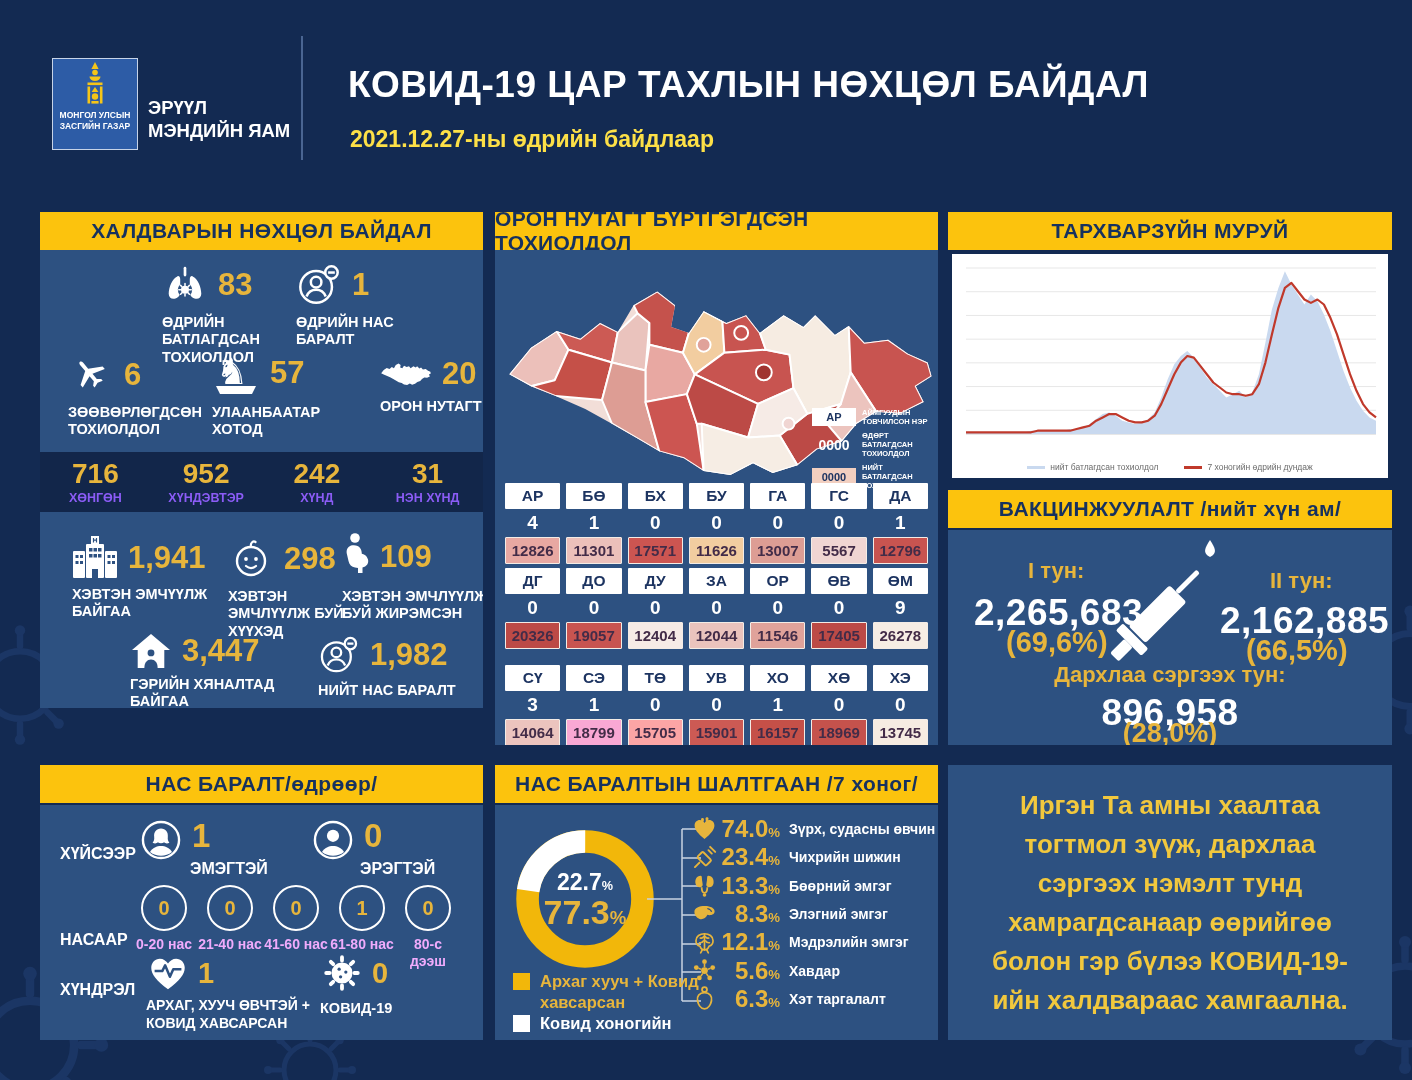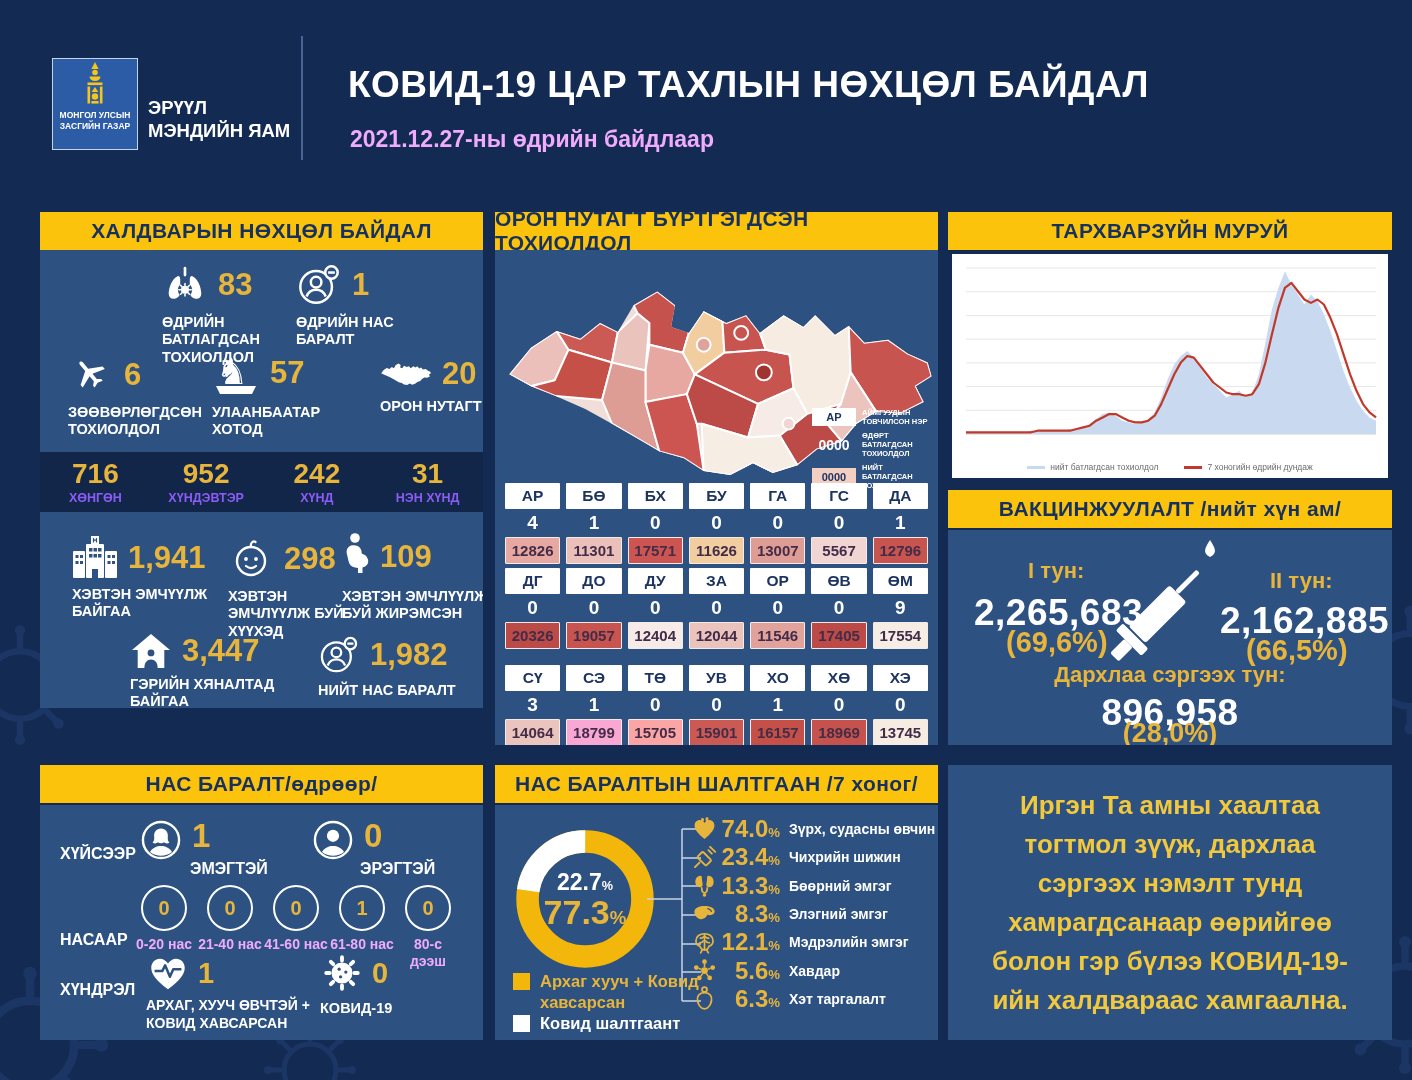--- a/index.html
+++ b/index.html
@@ -6,21 +6,21 @@
   .board{position:relative;width:1412px;height:1080px;background:#132a52;overflow:hidden;
          font-family:"Liberation Sans",sans-serif;}
   .deco{position:absolute;color:#26457c;opacity:.45;}
   
   .logo-box{position:absolute;left:52px;top:58px;width:84px;height:90px;background:#2d5ca6;
             border:1.5px solid #c7d4e8;display:flex;flex-direction:column;align-items:center;justify-content:flex-start;}
   .logo-text{color:#fff;font-weight:bold;font-size:8.5px;text-align:center;line-height:1.25;margin-top:2px;}
   .ministry{position:absolute;left:148px;top:96px;color:#fff;font-weight:bold;font-size:18.5px;line-height:1.25;}
   .hdr-divider{position:absolute;left:301px;top:36px;width:2px;height:124px;background:rgba(130,160,210,.5);}
   .main-title{position:absolute;left:348px;top:64px;color:#fff;font-weight:bold;font-size:37px;letter-spacing:.5px;}
-  .main-date{position:absolute;left:350px;top:126px;color:#f0abfc;font-weight:bold;font-size:23px;}
+  .main-date{position:absolute;left:350px;top:126px;color:#fde047;font-weight:bold;font-size:23px;}
   
   .panel-header{position:absolute;height:38px;background:#fcc30d;color:#16315f;font-weight:bold;
                 font-size:21px;display:flex;align-items:center;justify-content:center;letter-spacing:.4px;}
   .panel-body{position:absolute;background:#2d5181;overflow:hidden;}
   
   .stat{position:absolute;}
   .stat .top{display:flex;align-items:center;gap:10px;}
   .stat .num{font-size:31px;font-weight:bold;color:#e7b53c;white-space:nowrap;}
   .stat .lbl{margin-top:6px;font-size:14.5px;font-weight:bold;color:#fff;line-height:1.2;}
   .sev-strip{position:absolute;left:0;top:202px;width:100%;height:60px;background:#12264a;display:flex;}
@@ -553,21 +553,21 @@
           <div class="total-box" style="background-color: rgb(224, 162, 154);">11546</div>
         </div>
         <div class="aimag-col">
           <div class="abbr-box">ӨВ</div>
           <div class="daily-num">0</div>
           <div class="total-box" style="background-color: rgb(188, 74, 70);">17405</div>
         </div>
         <div class="aimag-col">
           <div class="abbr-box">ӨМ</div>
           <div class="daily-num">9</div>
-          <div class="total-box" style="background-color: rgb(246, 237, 228);">17554</div>
+          <div class="total-box" style="background-color: rgb(246, 237, 228);">26278</div>
         </div>
       </div>
     <div class="aimag-row" style="top:415px">
         <div class="aimag-col">
           <div class="abbr-box">СҮ</div>
           <div class="daily-num">3</div>
           <div class="total-box" style="background-color: rgb(236, 196, 190);">14064</div>
         </div>
         <div class="aimag-col">
           <div class="abbr-box">СЭ</div>
@@ -670,21 +670,21 @@
           <div class="cause-label">Хэт таргалалт</div>
         </div>
       </div>
 
     <div class="donut-leg" style="left:18px;top:166px;width:190px">
       <div class="sq" style="background:#f2b70a"></div>
       <div class="txt" style="color:#e7b53c">Архаг хууч + Ковид хавсарсан</div>
     </div>
     <div class="donut-leg" style="left:18px;top:208px;width:190px">
       <div class="sq" style="background:#ffffff"></div>
-      <div class="txt" style="color:#fff">Ковид шалтгаант</div>
+      <div class="txt" style="color:#fff">Ковид хоногийн</div>
     </div>
   </div>
 
   <div class="panel-header" style="left:948px;top:212px;width:444px">ТАРХВАРЗҮЙН МУРУЙ</div>
   <div class="chart-box">
     <svg id="epi-svg" width="436" height="200" viewBox="0 0 436 200">
         <line x1="14" x2="424" y1="14" y2="14" stroke="#e7e7e7" stroke-width="1"></line>
         <line x1="14" x2="424" y1="37.714285714285715" y2="37.714285714285715" stroke="#e7e7e7" stroke-width="1"></line>
         <line x1="14" x2="424" y1="61.42857142857143" y2="61.42857142857143" stroke="#e7e7e7" stroke-width="1"></line>
         <line x1="14" x2="424" y1="85.14285714285714" y2="85.14285714285714" stroke="#e7e7e7" stroke-width="1"></line>

